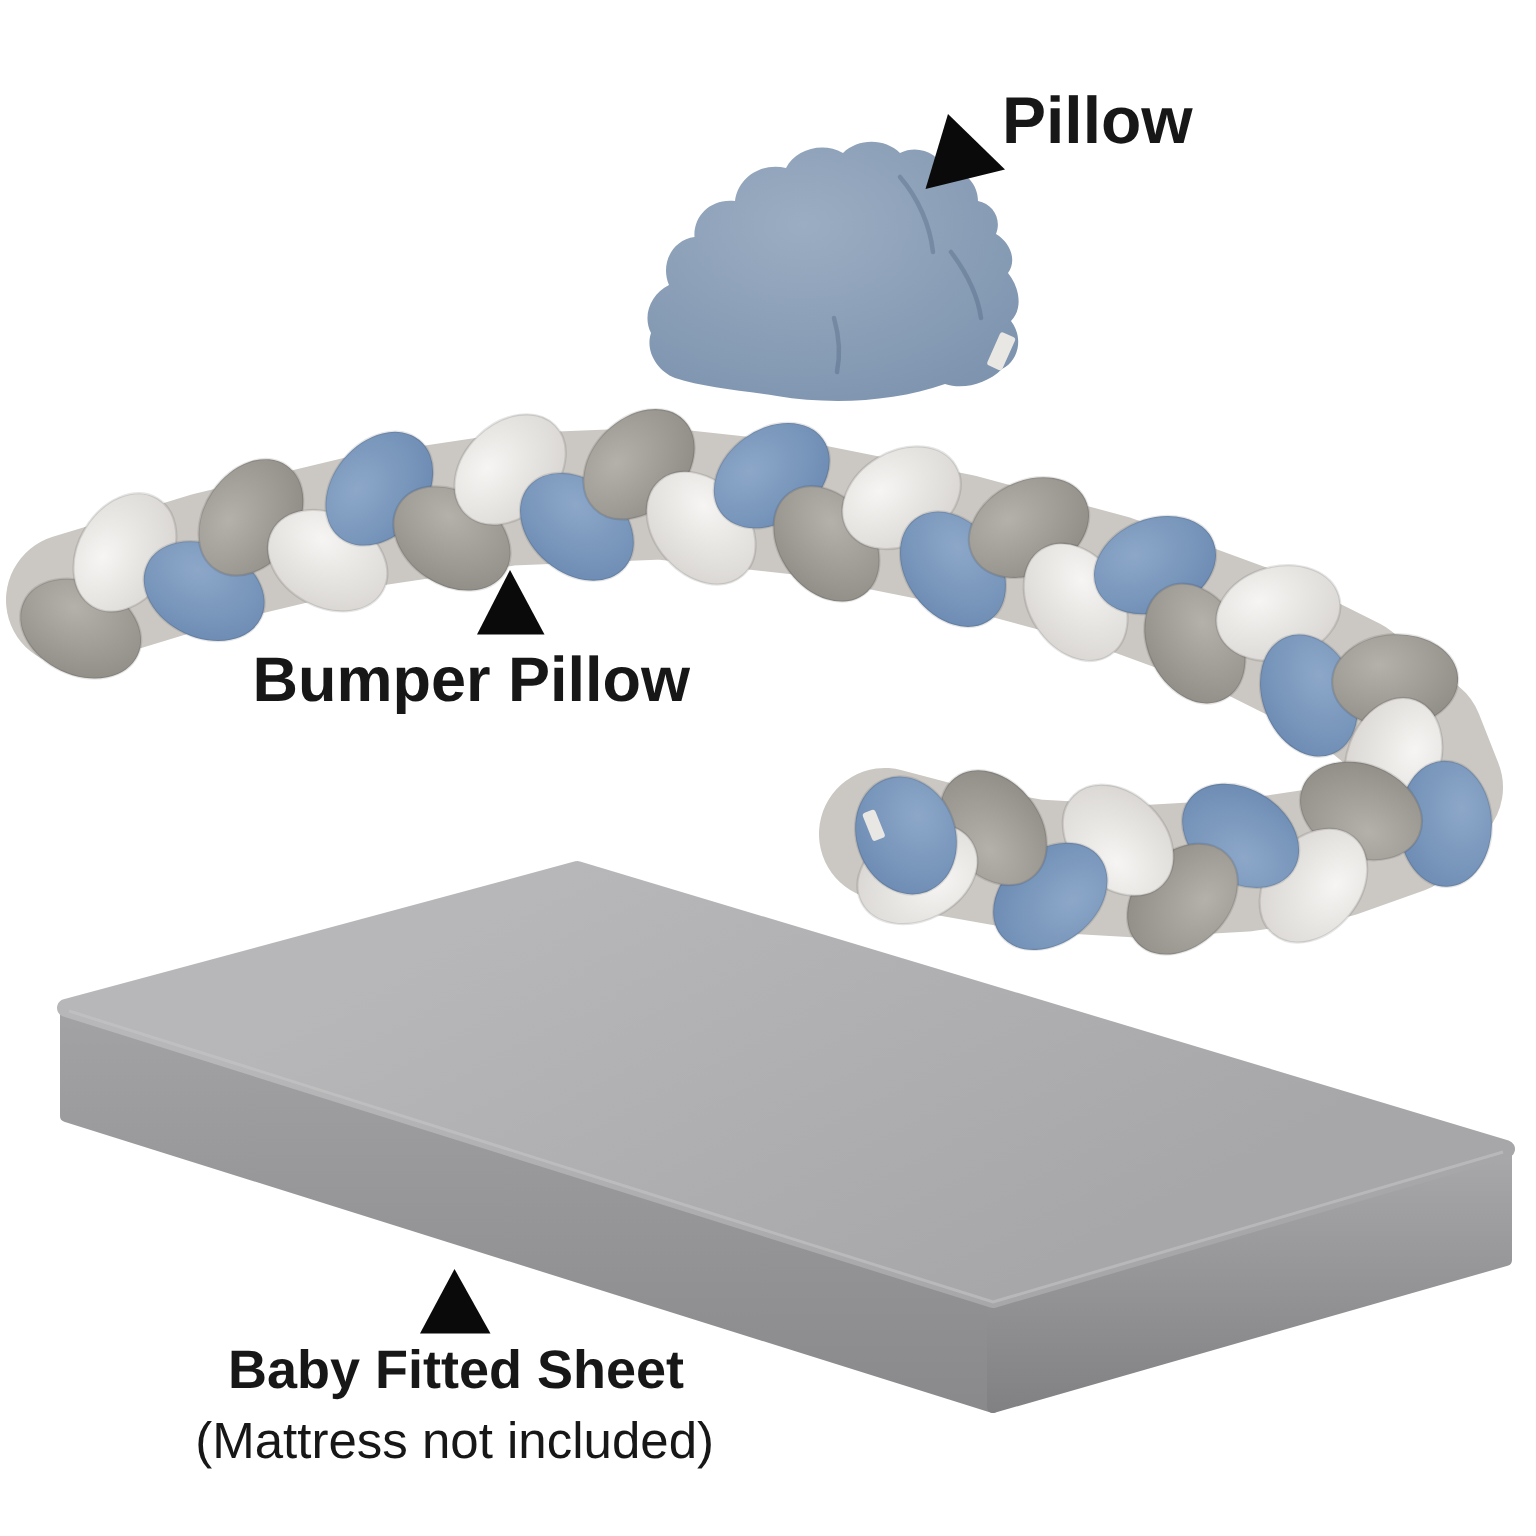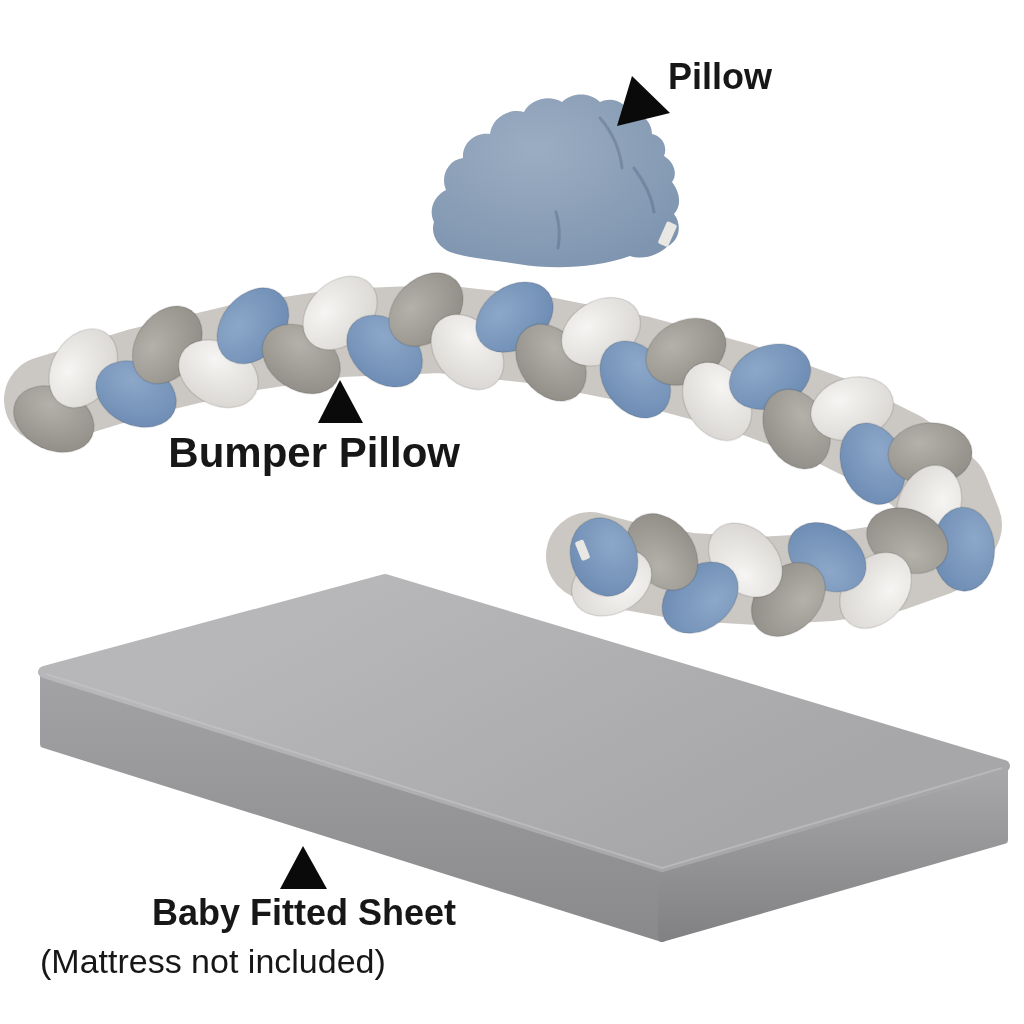--- a/index.html
+++ b/index.html
@@ -2,24 +2,24 @@
 <html><head>
 <meta charset="utf-8">
 <style>
   html,body{margin:0;padding:0;background:#ffffff;}
   .canvas{
     position:relative;width:1024px;height:1024px;overflow:hidden;background:#ffffff;
     font-family:"Liberation Sans","DejaVu Sans",sans-serif;
   }
   .scene{position:absolute;left:0;top:0;width:1024px;height:1024px;}
   .label{position:absolute;color:#171717;line-height:1.1;white-space:nowrap;}
-  .pillow-label{left:668px;top:57px;font-size:36px;font-weight:700;text-align:right;}
+  .pillow-label{left:668px;top:57px;font-size:44px;font-weight:700;text-align:right;}
   .bumper-label{left:160px;top:430px;width:300px;text-align:right;font-size:42px;font-weight:700;}
   .sheet-label{left:56px;top:893px;width:400px;text-align:right;font-size:36px;font-weight:700;}
-  .sheet-note{left:40px;top:943px;width:420px;text-align:left;font-size:34px;font-weight:400;}
+  .sheet-note{left:56px;top:943px;width:420px;text-align:right;font-size:34px;font-weight:400;}
 </style>
 </head>
 <body>
 
 <div class="canvas">
 
   <svg class="scene" viewBox="0 0 1024 1024">
     <defs>
       <radialGradient id="gradCloud" cx="42%" cy="32%" r="78%">
         <stop offset="0%" stop-color="#9badc2"></stop>

